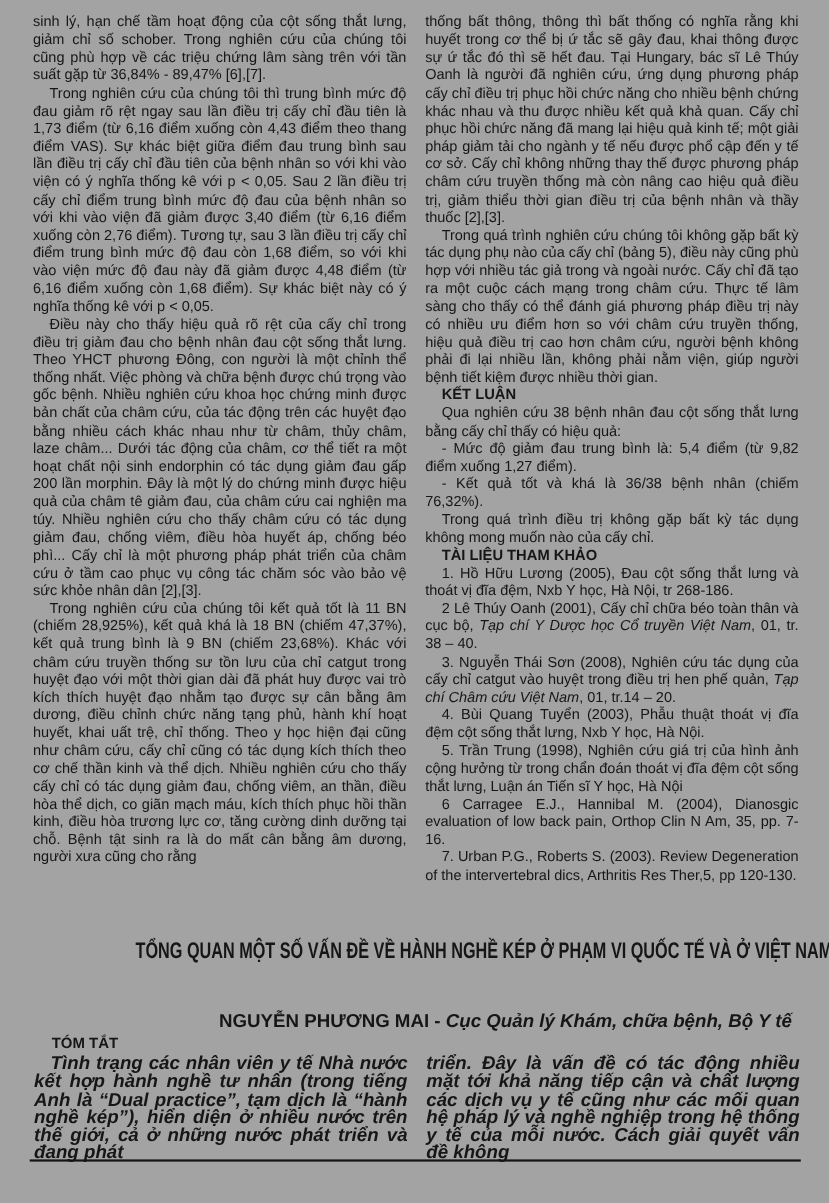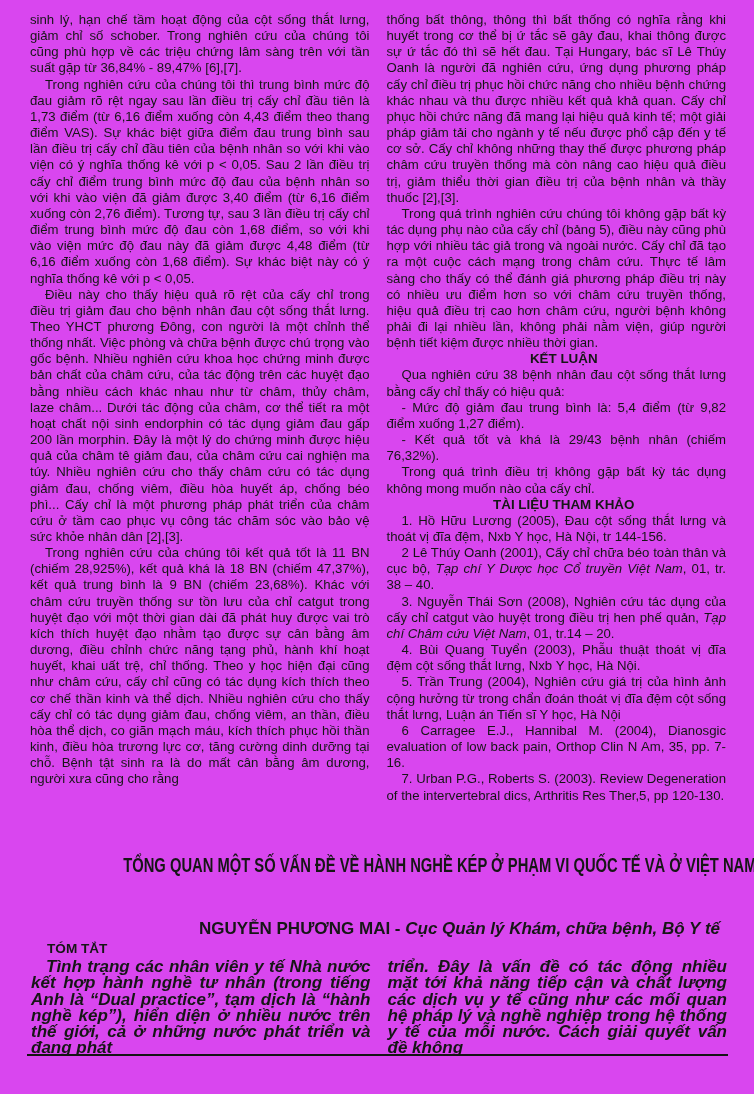--- a/index.html
+++ b/index.html
@@ -1,19 +1,19 @@
 <!DOCTYPE html>
 <html><head>
 <meta charset="utf-8">
 <style>
   html,body{margin:0;padding:0;background:#e8e8e8;}
   .page{
     position:relative;
     width:754px;height:1094px;
-    background:#d946ef;
+    background:#a3a3a3;
     font-family:"Liberation Sans",sans-serif;
     color:#161616;
     overflow:hidden;
     margin:0 auto;
   }
   .top-section{
     position:absolute;top:12px;left:30px;width:696px;
     display:flex;gap:17px;
   }
   .col{width:340px;}
@@ -24,21 +24,20 @@
     text-align:justify;
     text-indent:15px;
   }
   .noind{text-indent:0;}
   .sec-heading{
     margin:0;
     font-size:13.4px;
     line-height:16.15px;
     font-weight:bold;
     text-indent:15px;
-    text-align:center;
   }
   .ref i{font-style:italic;}
   .title2{
     position:absolute;top:853px;left:0;width:692px;
     text-align:right;
   }
   .title2-text{
     display:inline-block;
     white-space:nowrap;
     font-size:20.5px;
@@ -93,28 +92,28 @@
       <p class="bp">Điều này cho thấy hiệu quả rõ rệt của cấy chỉ trong điều trị giảm đau cho bệnh nhân đau cột sống thắt lưng. Theo YHCT phương Đông, con người là một chỉnh thể thống nhất. Việc phòng và chữa bệnh được chú trọng vào gốc bệnh. Nhiều nghiên cứu khoa học chứng minh được bản chất của châm cứu, của tác động trên các huyệt đạo bằng nhiều cách khác nhau như từ châm, thủy châm, laze châm... Dưới tác động của châm, cơ thể tiết ra một hoạt chất nội sinh endorphin có tác dụng giảm đau gấp 200 lần morphin. Đây là một lý do chứng minh được hiệu quả của châm tê giảm đau, của châm cứu cai nghiện ma túy. Nhiều nghiên cứu cho thấy châm cứu có tác dụng giảm đau, chống viêm, điều hòa huyết áp, chống béo phì... Cấy chỉ là một phương pháp phát triển của châm cứu ở tầm cao phục vụ công tác chăm sóc vào bảo vệ sức khỏe nhân dân [2],[3].</p>
       <p class="bp">Trong nghiên cứu của chúng tôi kết quả tốt là 11 BN (chiếm 28,925%), kết quả khá là 18 BN (chiếm 47,37%), kết quả trung bình là 9 BN (chiếm 23,68%). Khác với châm cứu truyền thống sư tồn lưu của chỉ catgut trong huyệt đạo với một thời gian dài đã phát huy được vai trò kích thích huyệt đạo nhằm tạo được sự cân bằng âm dương, điều chỉnh chức năng tạng phủ, hành khí hoạt huyết, khai uất trệ, chỉ thống. Theo y học hiện đại cũng như châm cứu, cấy chỉ cũng có tác dụng kích thích theo cơ chế thần kinh và thể dịch. Nhiều nghiên cứu cho thấy cấy chỉ có tác dụng giảm đau, chống viêm, an thần, điều hòa thể dịch, co giãn mạch máu, kích thích phục hồi thần kinh, điều hòa trương lực cơ, tăng cường dinh dưỡng tại chỗ. Bệnh tật sinh ra là do mất cân bằng âm dương, người xưa cũng cho rằng</p>
     </div>
 
     <div class="col">
       <p class="bp noind">thống bất thông, thông thì bất thống có nghĩa rằng khi huyết trong cơ thể bị ứ tắc sẽ gây đau, khai thông được sự ứ tắc đó thì sẽ hết đau. Tại Hungary, bác sĩ Lê Thúy Oanh là người đã nghiên cứu, ứng dụng phương pháp cấy chỉ điều trị phục hồi chức năng cho nhiều bệnh chứng khác nhau và thu được nhiều kết quả khả quan. Cấy chỉ phục hồi chức năng đã mang lại hiệu quả kinh tế; một giải pháp giảm tải cho ngành y tế nếu được phổ cập đến y tế cơ sở. Cấy chỉ không những thay thế được phương pháp châm cứu truyền thống mà còn nâng cao hiệu quả điều trị, giảm thiểu thời gian điều trị của bệnh nhân và thầy thuốc [2],[3].</p>
       <p class="bp">Trong quá trình nghiên cứu chúng tôi không gặp bất kỳ tác dụng phụ nào của cấy chỉ (bảng 5), điều này cũng phù hợp với nhiều tác giả trong và ngoài nước. Cấy chỉ đã tạo ra một cuộc cách mạng trong châm cứu. Thực tế lâm sàng cho thấy có thể đánh giá phương pháp điều trị này có nhiều ưu điểm hơn so với châm cứu truyền thống, hiệu quả điều trị cao hơn châm cứu, người bệnh không phải đi lại nhiều lần, không phải nằm viện, giúp người bệnh tiết kiệm được nhiều thời gian.</p>
       <p class="sec-heading">KẾT LUẬN</p>
       <p class="bp">Qua nghiên cứu 38 bệnh nhân đau cột sống thắt lưng bằng cấy chỉ thấy có hiệu quả:</p>
       <p class="bp">- Mức độ giảm đau trung bình là: 5,4 điểm (từ 9,82 điểm xuống 1,27 điểm).</p>
-      <p class="bp">- Kết quả tốt và khá là 29/43 bệnh nhân (chiếm 76,32%).</p>
+      <p class="bp">- Kết quả tốt và khá là 36/38 bệnh nhân (chiếm 76,32%).</p>
       <p class="bp">Trong quá trình điều trị không gặp bất kỳ tác dụng không mong muốn nào của cấy chỉ.</p>
       <p class="sec-heading">TÀI LIỆU THAM KHẢO</p>
-      <p class="bp ref"><span>1. Hồ Hữu Lương (2005), Đau cột sống thắt lưng và thoát vị đĩa đệm, Nxb Y học, Hà Nội, tr 144-156.</span><i></i><span></span></p>
+      <p class="bp ref"><span>1. Hồ Hữu Lương (2005), Đau cột sống thắt lưng và thoát vị đĩa đệm, Nxb Y học, Hà Nội, tr 268-186.</span><i></i><span></span></p>
       <p class="bp ref"><span>2 Lê Thúy Oanh (2001), Cấy chỉ chữa béo toàn thân và cục bộ, </span><i>Tạp chí Y Dược học Cổ truyền Việt Nam</i><span>, 01, tr. 38 – 40.</span></p>
       <p class="bp ref"><span>3. Nguyễn Thái Sơn (2008), Nghiên cứu tác dụng của cấy chỉ catgut vào huyệt trong điều trị hen phế quản, </span><i>Tạp chí Châm cứu Việt Nam</i><span>, 01, tr.14 – 20.</span></p>
       <p class="bp ref"><span>4. Bùi Quang Tuyển (2003), Phẫu thuật thoát vị đĩa đệm cột sống thắt lưng, Nxb Y học, Hà Nội.</span><i></i><span></span></p>
-      <p class="bp ref"><span>5. Trần Trung (2004), Nghiên cứu giá trị của hình ảnh cộng hưởng từ trong chẩn đoán thoát vị đĩa đệm cột sống thắt lưng, Luận án Tiến sĩ Y học, Hà Nội</span><i></i><span></span></p>
+      <p class="bp ref"><span>5. Trần Trung (1998), Nghiên cứu giá trị của hình ảnh cộng hưởng từ trong chẩn đoán thoát vị đĩa đệm cột sống thắt lưng, Luận án Tiến sĩ Y học, Hà Nội</span><i></i><span></span></p>
       <p class="bp ref"><span>6 Carragee E.J., Hannibal M. (2004), Dianosgic evaluation of low back pain, Orthop Clin N Am, 35, pp. 7-16.</span><i></i><span></span></p>
       <p class="bp ref"><span>7. Urban P.G., Roberts S. (2003). Review Degeneration of the intervertebral dics, Arthritis Res Ther,5, pp 120-130.</span><i></i><span></span></p>
     </div>
 
   </div>
 
   <div class="title2">
     <span class="title2-text">TỔNG QUAN MỘT SỐ VẤN ĐỀ VỀ HÀNH NGHỀ KÉP Ở PHẠM VI QUỐC TẾ VÀ Ở VIỆT NAM</span>
   </div>
 

